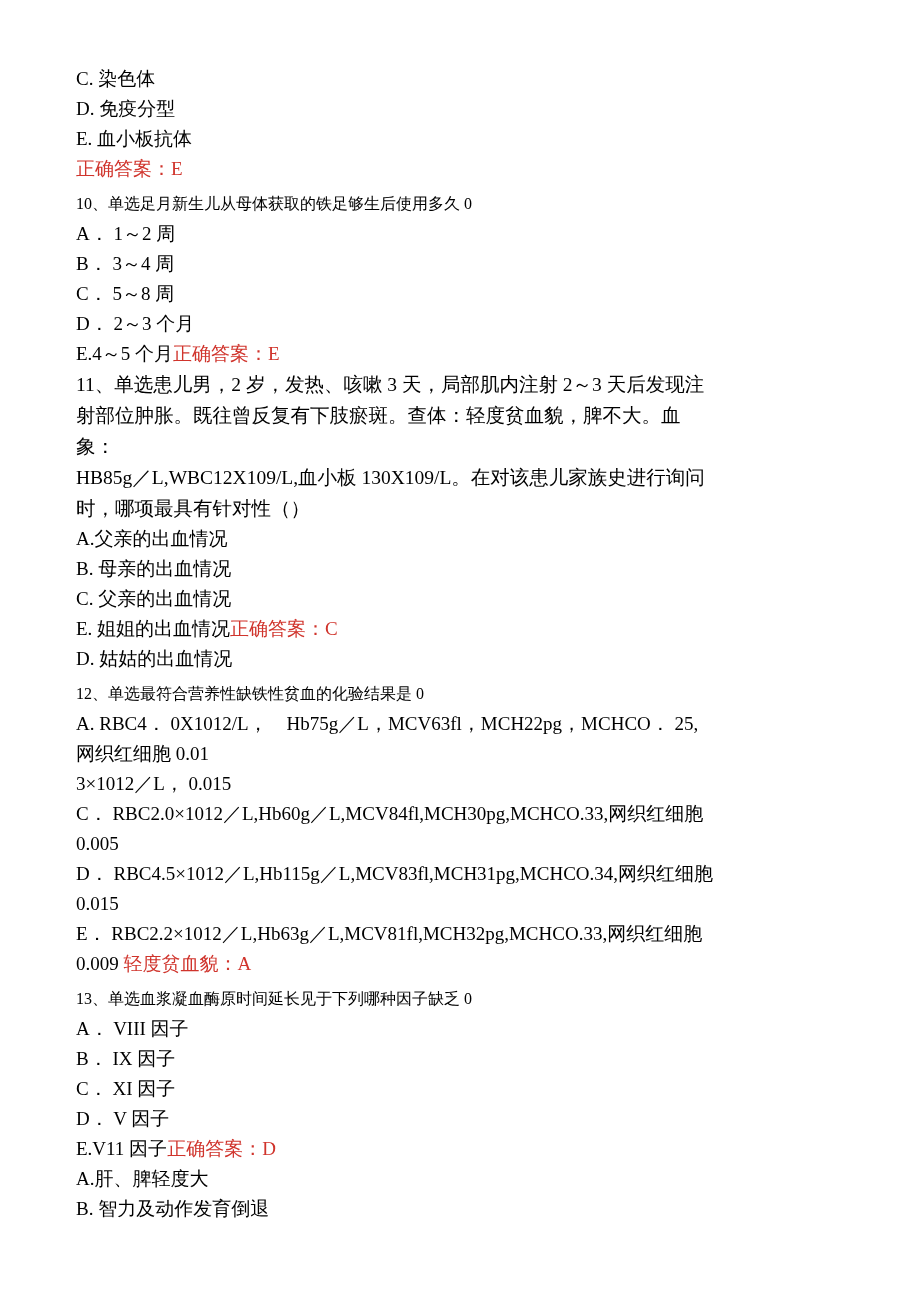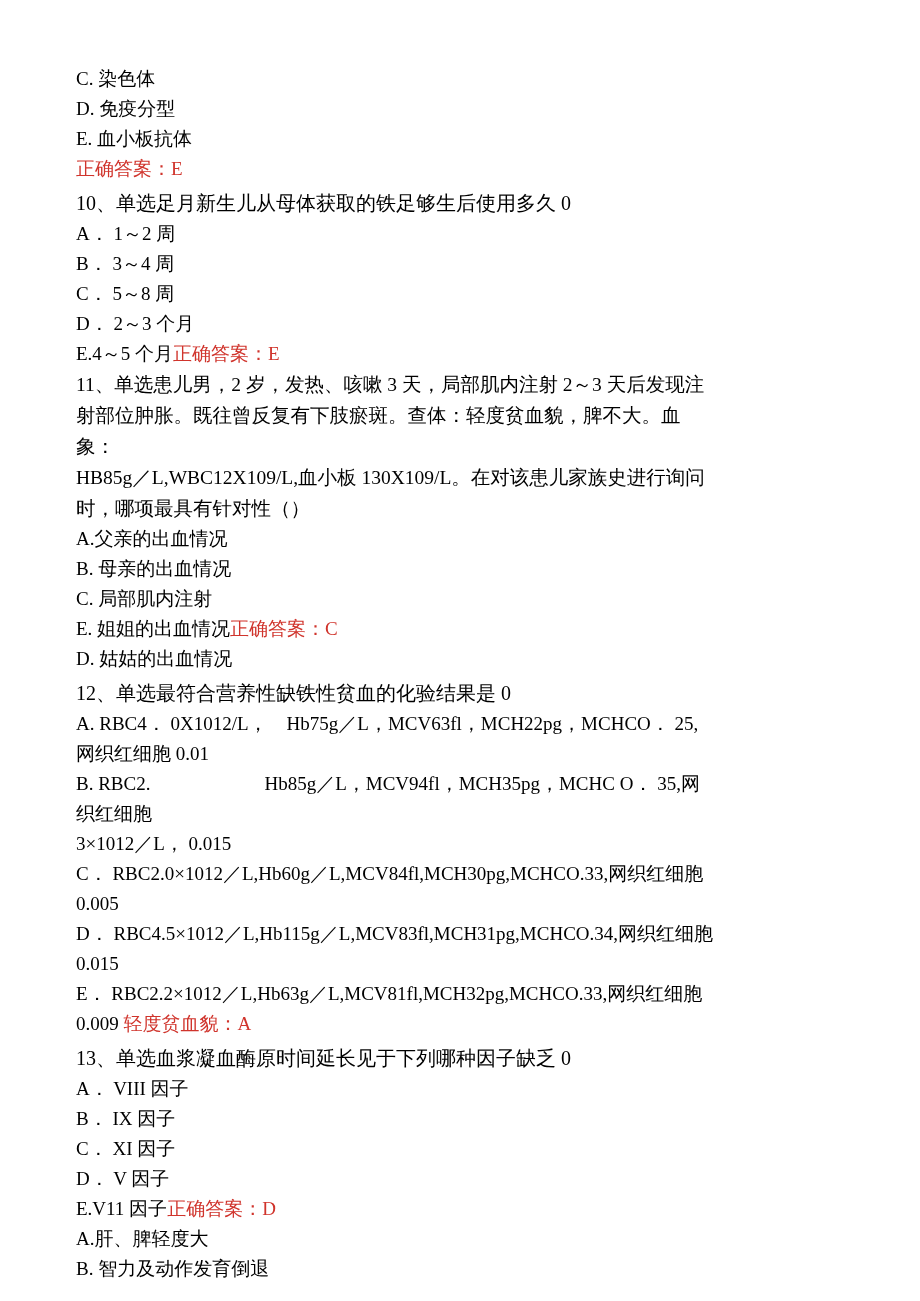--- a/index.html
+++ b/index.html
@@ -14,21 +14,21 @@
     color: #000000;
   }
   .page {
     width: 792px;
     min-height: 1301px;
     box-sizing: border-box;
     padding: 64px 76px 40px 76px;
     position: relative;
   }
   .q {
-    font-size: 20px;
+    font-size: 16px;
     line-height: 31px;
     margin-top: 4px;
   }
   .opt {
     font-size: 19px;
     line-height: 30px;
   }
   .ans {
     color: #d0342c;
   }
@@ -52,26 +52,25 @@
       <div class="q"><span>10、单选足月新生儿从母体获取的铁足够生后使用多久 0</span></div>
       <div class="opt"><span>A． 1～2 周</span></div>
       <div class="opt"><span>B． 3～4 周</span></div>
       <div class="opt"><span>C． 5～8 周</span></div>
       <div class="opt"><span>D． 2～3 个月</span></div>
       <div class="opt"><span>E.4～5 个月</span><span class="inline-ans">正确答案：E</span></div>
       <div class="para"><span>11、单选患儿男，2 岁，发热、咳嗽 3 天，局部肌内注射 2～3 天后发现注射部位肿胀。既往曾反复有下肢瘀斑。查体：轻度贫血貌，脾不大。血象：</span></div>
       <div class="para"><span>HB85g／L,WBC12X109/L,血小板 130X109/L。在对该患儿家族史进行询问时，哪项最具有针对性（）</span></div>
       <div class="opt"><span>A.父亲的出血情况</span></div>
       <div class="opt"><span>B. 母亲的出血情况</span></div>
-      <div class="opt"><span>C. 局部肌内注射</span></div>
+      <div class="opt"><span>C. 父亲的出血情况</span></div>
       <div class="opt"><span>E. 姐姐的出血情况</span><span class="inline-ans">正确答案：C</span></div>
       <div class="opt"><span>D. 姑姑的出血情况</span></div>
       <div class="q"><span>12、单选最符合营养性缺铁性贫血的化验结果是 0</span></div>
       <div class="opt"><span> A. RBC4． 0X1012/L，　Hb75g／L，MCV63fl，MCH22pg，MCHCO． 25,网织红细胞 0.01</span></div>
-      <div class="opt"><span> B. RBC2.　　　　　　Hb85g／L，MCV94fl，MCH35pg，MCHC O． 35,网织红细胞</span></div>
       <div class="opt"><span>  3×1012／L， 0.015</span></div>
       <div class="opt"><span>C． RBC2.0×1012／L,Hb60g／L,MCV84fl,MCH30pg,MCHCO.33,网织红细胞 0.005</span></div>
       <div class="opt"><span>D． RBC4.5×1012／L,Hb115g／L,MCV83fl,MCH31pg,MCHCO.34,网织红细胞 0.015</span></div>
       <div class="opt"><span>E． RBC2.2×1012／L,Hb63g／L,MCV81fl,MCH32pg,MCHCO.33,网织红细胞</span></div>
       <div class="opt"><span>0.009 </span><span class="inline-ans">轻度贫血貌：A</span></div>
       <div class="q"><span>13、单选血浆凝血酶原时间延长见于下列哪种因子缺乏 0</span></div>
       <div class="opt"><span>A． VIII 因子</span></div>
       <div class="opt"><span>B． IX 因子</span></div>
       <div class="opt"><span>C． XI 因子</span></div>
       <div class="opt"><span>D． V 因子</span></div>

